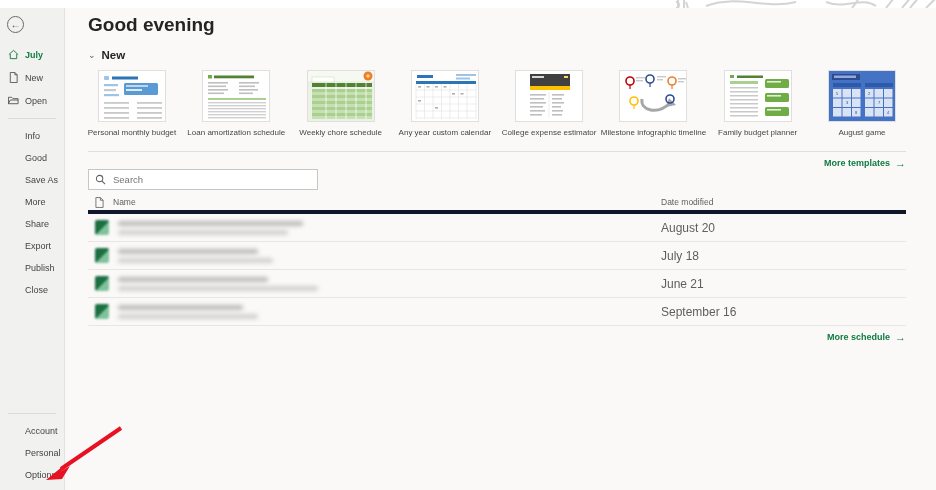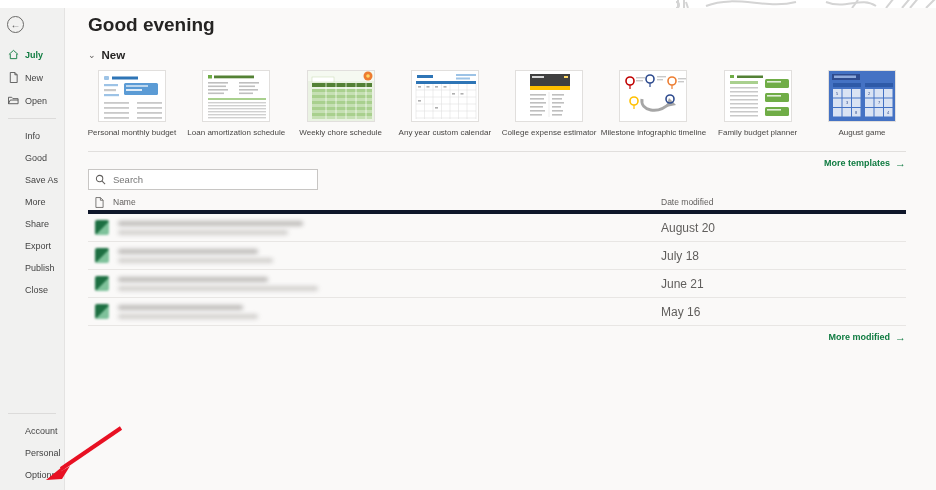--- a/index.html
+++ b/index.html
@@ -452,26 +452,26 @@
       </div>
 
       <div class="flex-row file-row">
         <div class="col-name">
           <div class="file-icon"></div>
           <div class="file-text">
             <div class="redacted" style="width:125px"></div>
             <div class="redacted sub" style="width:140px"></div>
           </div>
         </div>
-        <div class="col-date date-text">May 16</div>
+        <div class="col-date date-text">September 16</div>
       </div>
 
       <div class="more-row">
         <div class="more-link">
-          <span>More modified</span>
+          <span>More schedule</span>
           <span class="arrow">→</span>
         </div>
       </div>
     </div>
   </div>
 </div>
 
 <svg class="overlay-arrow" viewBox="0 0 936 490">
   <line x1="121" y1="428" x2="61" y2="469" stroke="#e81123" stroke-width="4"></line>
   <polygon points="46,480 68,462 58,476" fill="#e81123"></polygon>

